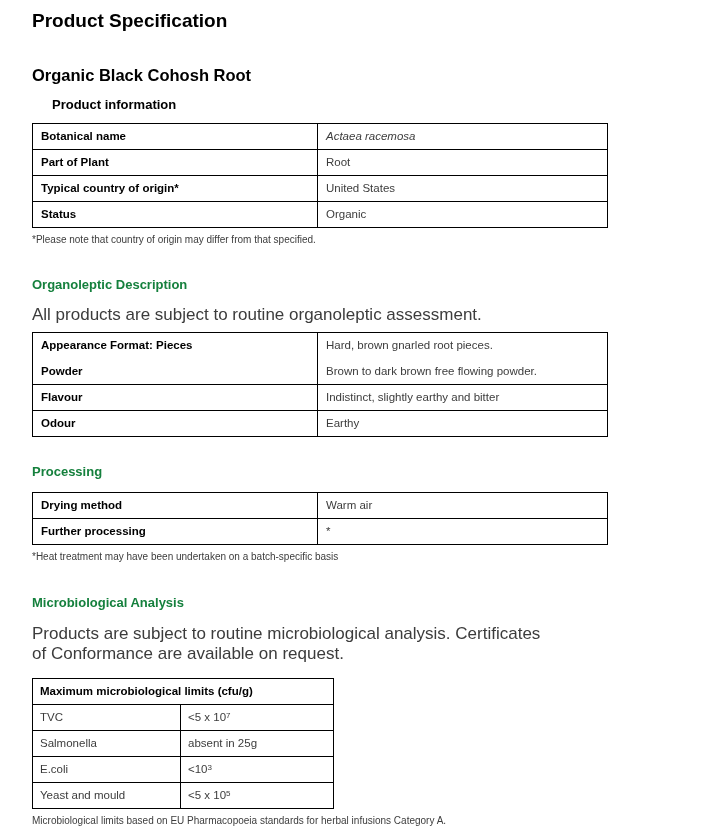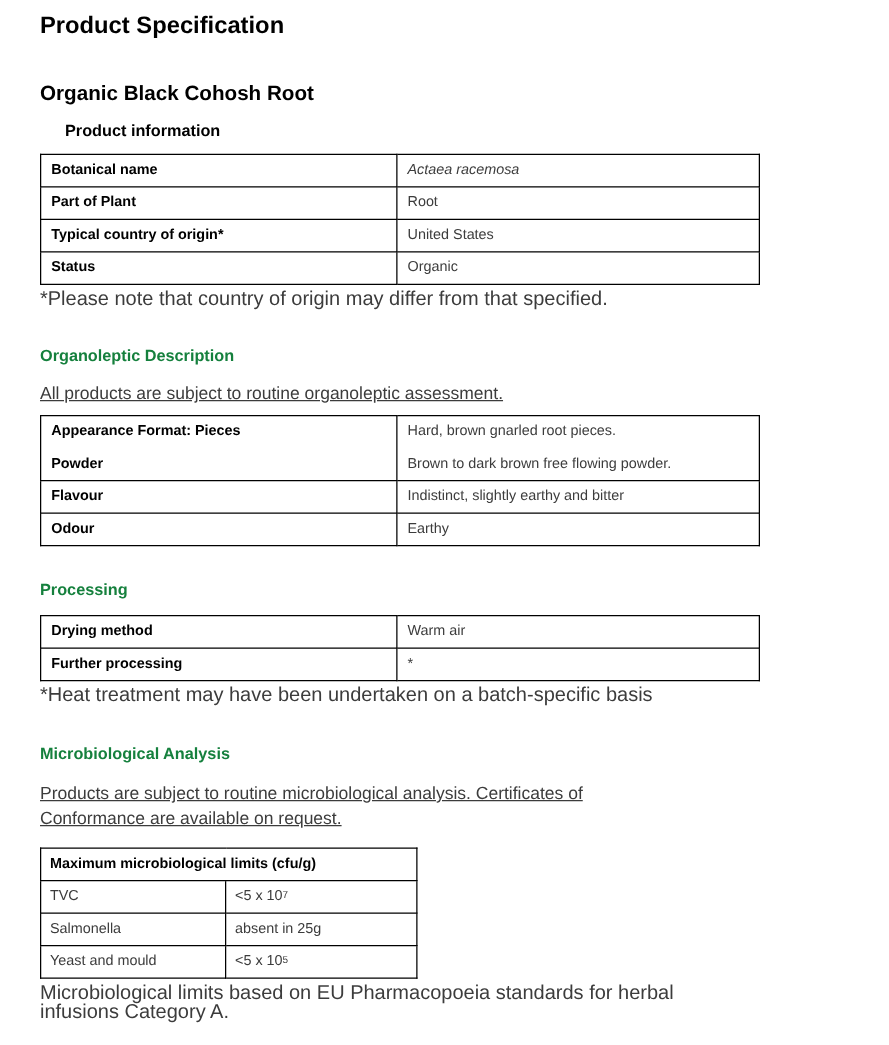--- a/index.html
+++ b/index.html
@@ -43,24 +43,23 @@
   .section-heading {
     font-size: 13px;
     line-height: 17px;
     font-weight: bold;
     color: #15803d;
   }
   .sec-organoleptic .section-heading { margin: 29px 0 0 0; }
   .sec-processing   .section-heading { margin: 26px 0 0 0; }
   .sec-micro        .section-heading { margin: 30px 0 0 0; }
   .intro {
-    font-size: 14px;
+    font-size: 17px;
     line-height: 15px;
     margin: 14px 0 0 0;
-    text-decoration: underline;
   }
   .intro.wrap2 {
     max-width: 592px;
     line-height: 20px;
     margin-top: 13px;
   }
   table.spec-table {
     border-collapse: collapse;
     table-layout: fixed;
     margin-top: 10px;
@@ -86,21 +85,21 @@
   }
   td.plain-cell { color: #3c3c3c; }
   .italic { font-style: italic; }
   .stacked-line { margin: 0 0 9px 0; }
   .stacked-line:last-child { margin-bottom: 0; }
   td.span-header {
     font-weight: bold;
     color: #000000;
   }
   .footnote {
-    font-size: 16px;
+    font-size: 10px;
     line-height: 15px;
     margin: 4px 0 0 0;
     color: #3c3c3c;
   }
   sup.exp {
     font-size: 8px;
     vertical-align: top;
     position: relative;
     top: -2px;
   }
@@ -209,20 +208,24 @@
         </tr>
         <tr>
           <td class="plain-cell">TVC</td>
           <td class="plain-cell"><span>&lt;5 x 10</span><sup class="exp">7</sup><span></span></td>
         </tr>
         <tr>
           <td class="plain-cell">Salmonella</td>
           <td class="plain-cell"><span>absent in 25g</span></td>
         </tr>
         <tr>
+          <td class="plain-cell">E.coli</td>
+          <td class="plain-cell"><span>&lt;10</span><sup class="exp">3</sup><span></span></td>
+        </tr>
+        <tr>
           <td class="plain-cell">Yeast and mould</td>
           <td class="plain-cell"><span>&lt;5 x 10</span><sup class="exp">5</sup><span></span></td>
         </tr>
       </tbody>
     </table>
     <p class="footnote">Microbiological limits based on EU Pharmacopoeia standards for herbal infusions Category A.</p>
   </div>
 
 </div>
 

